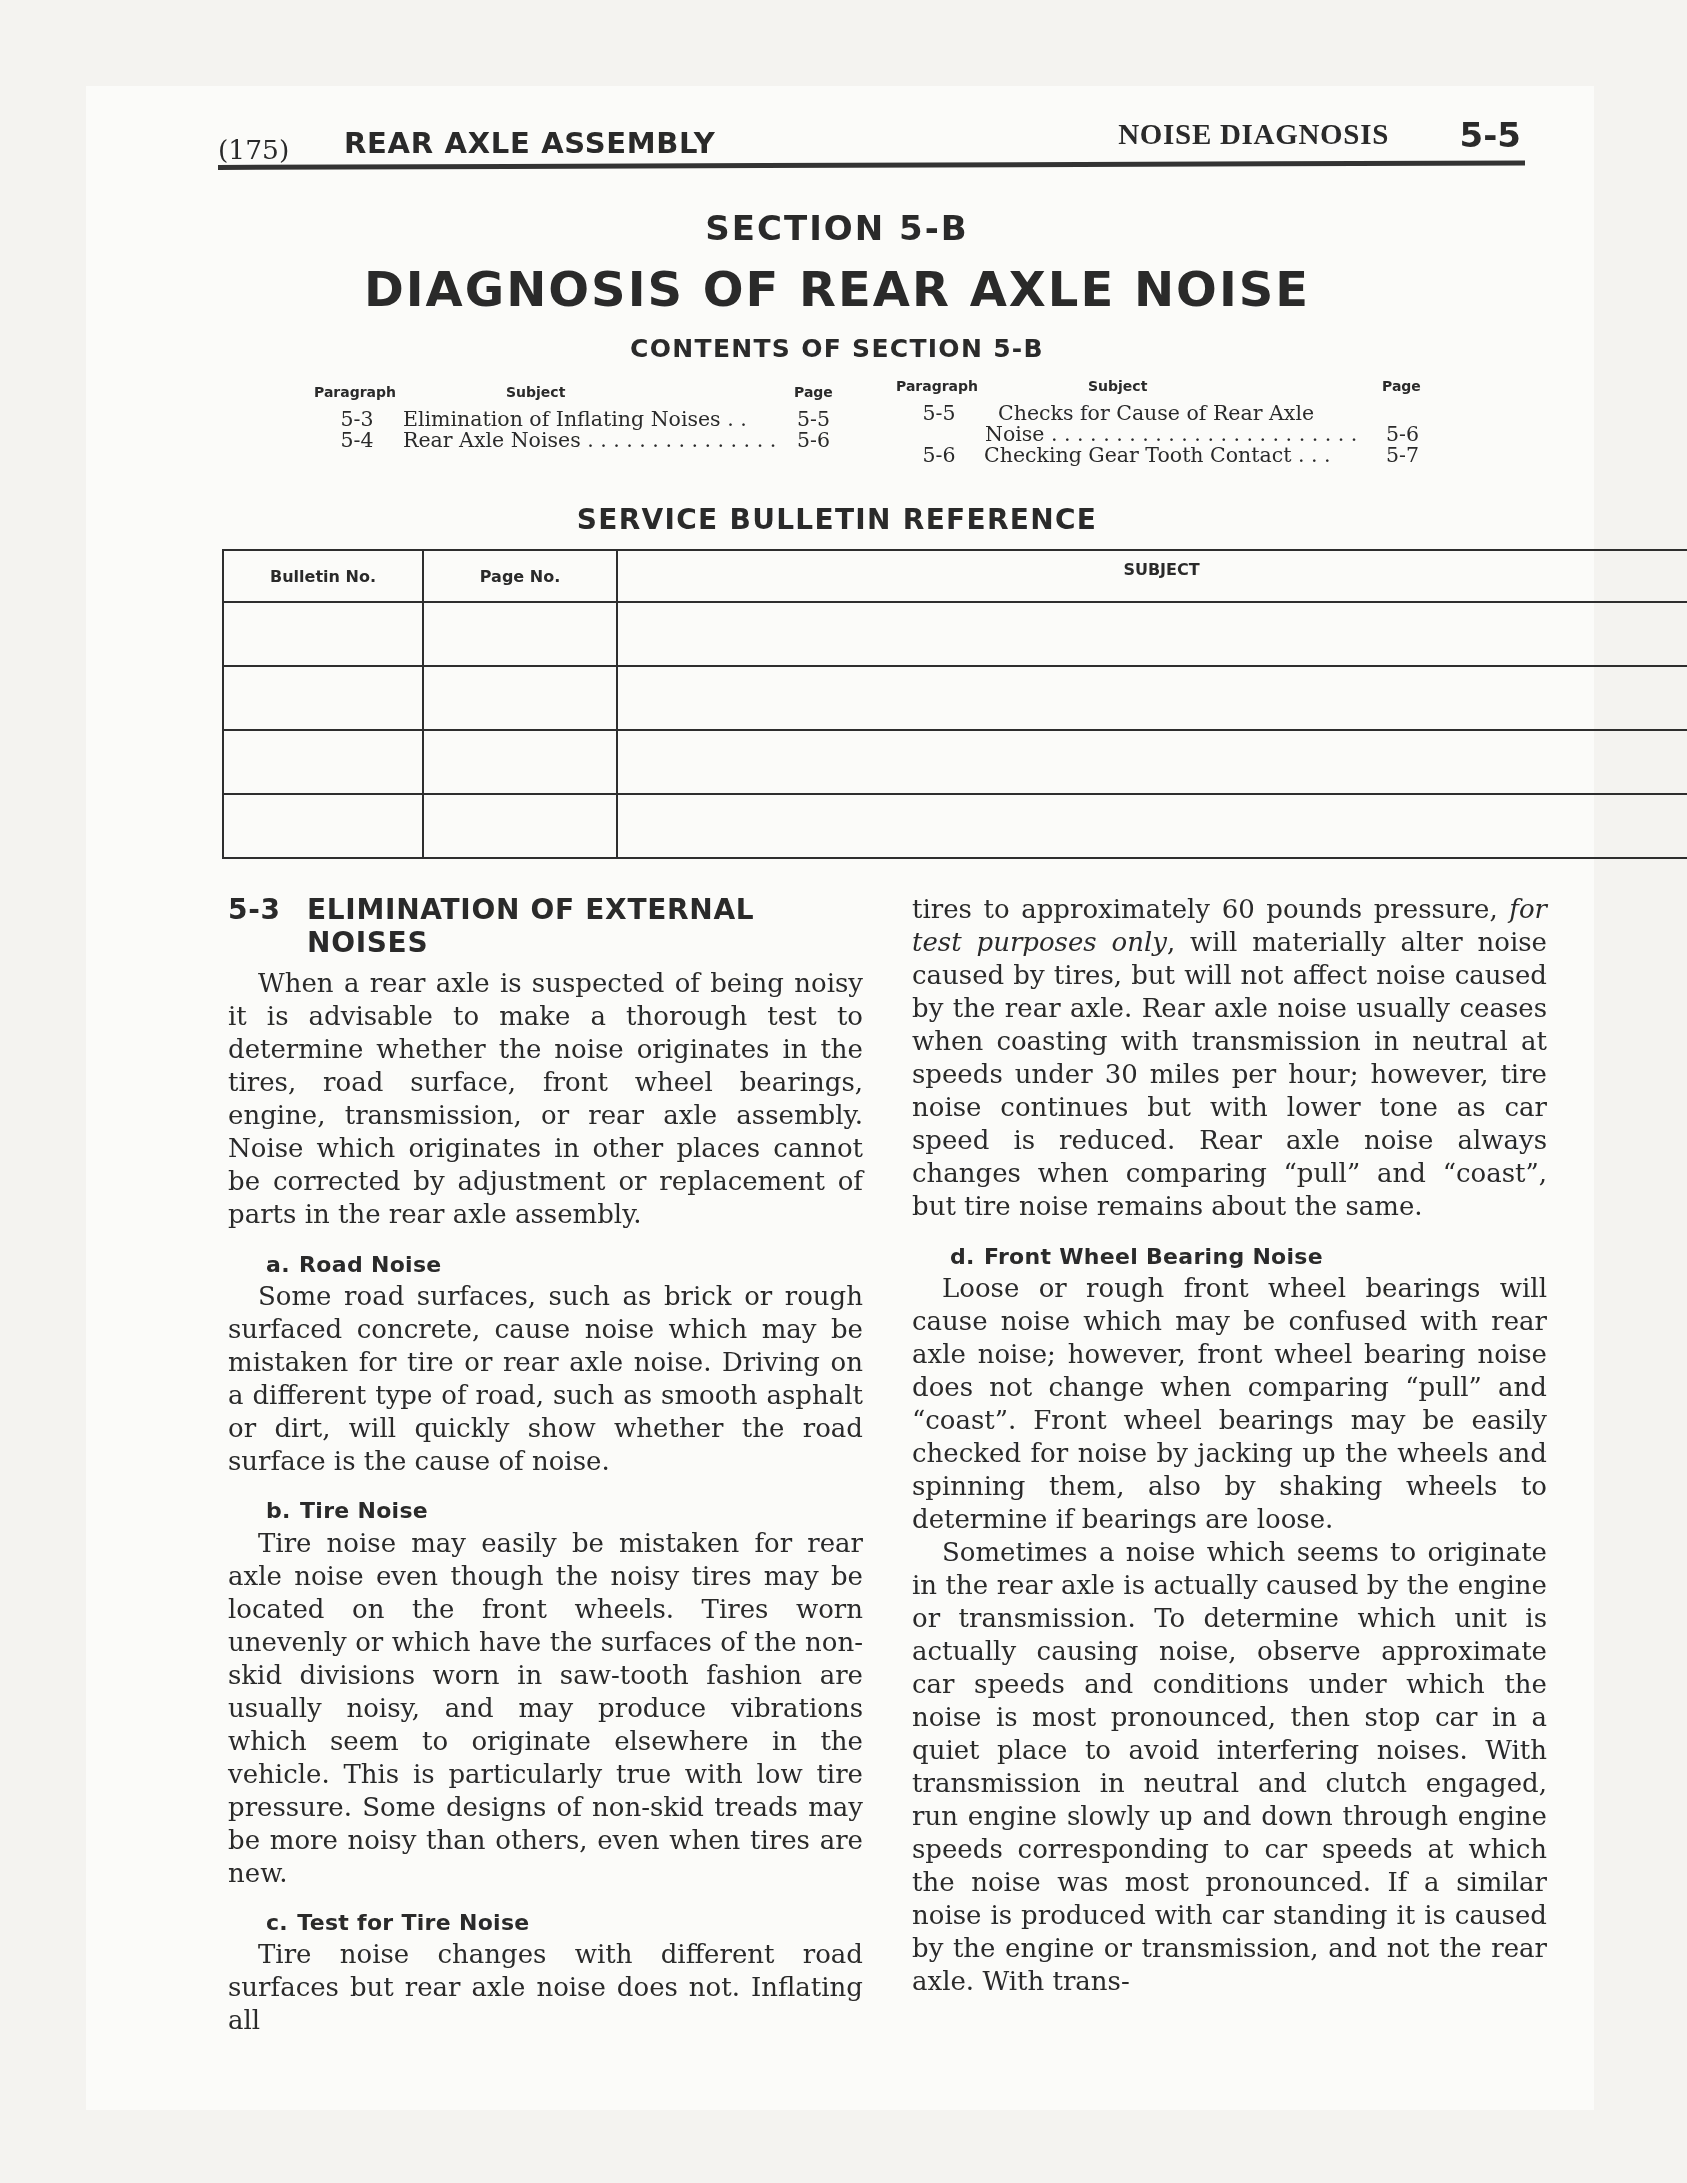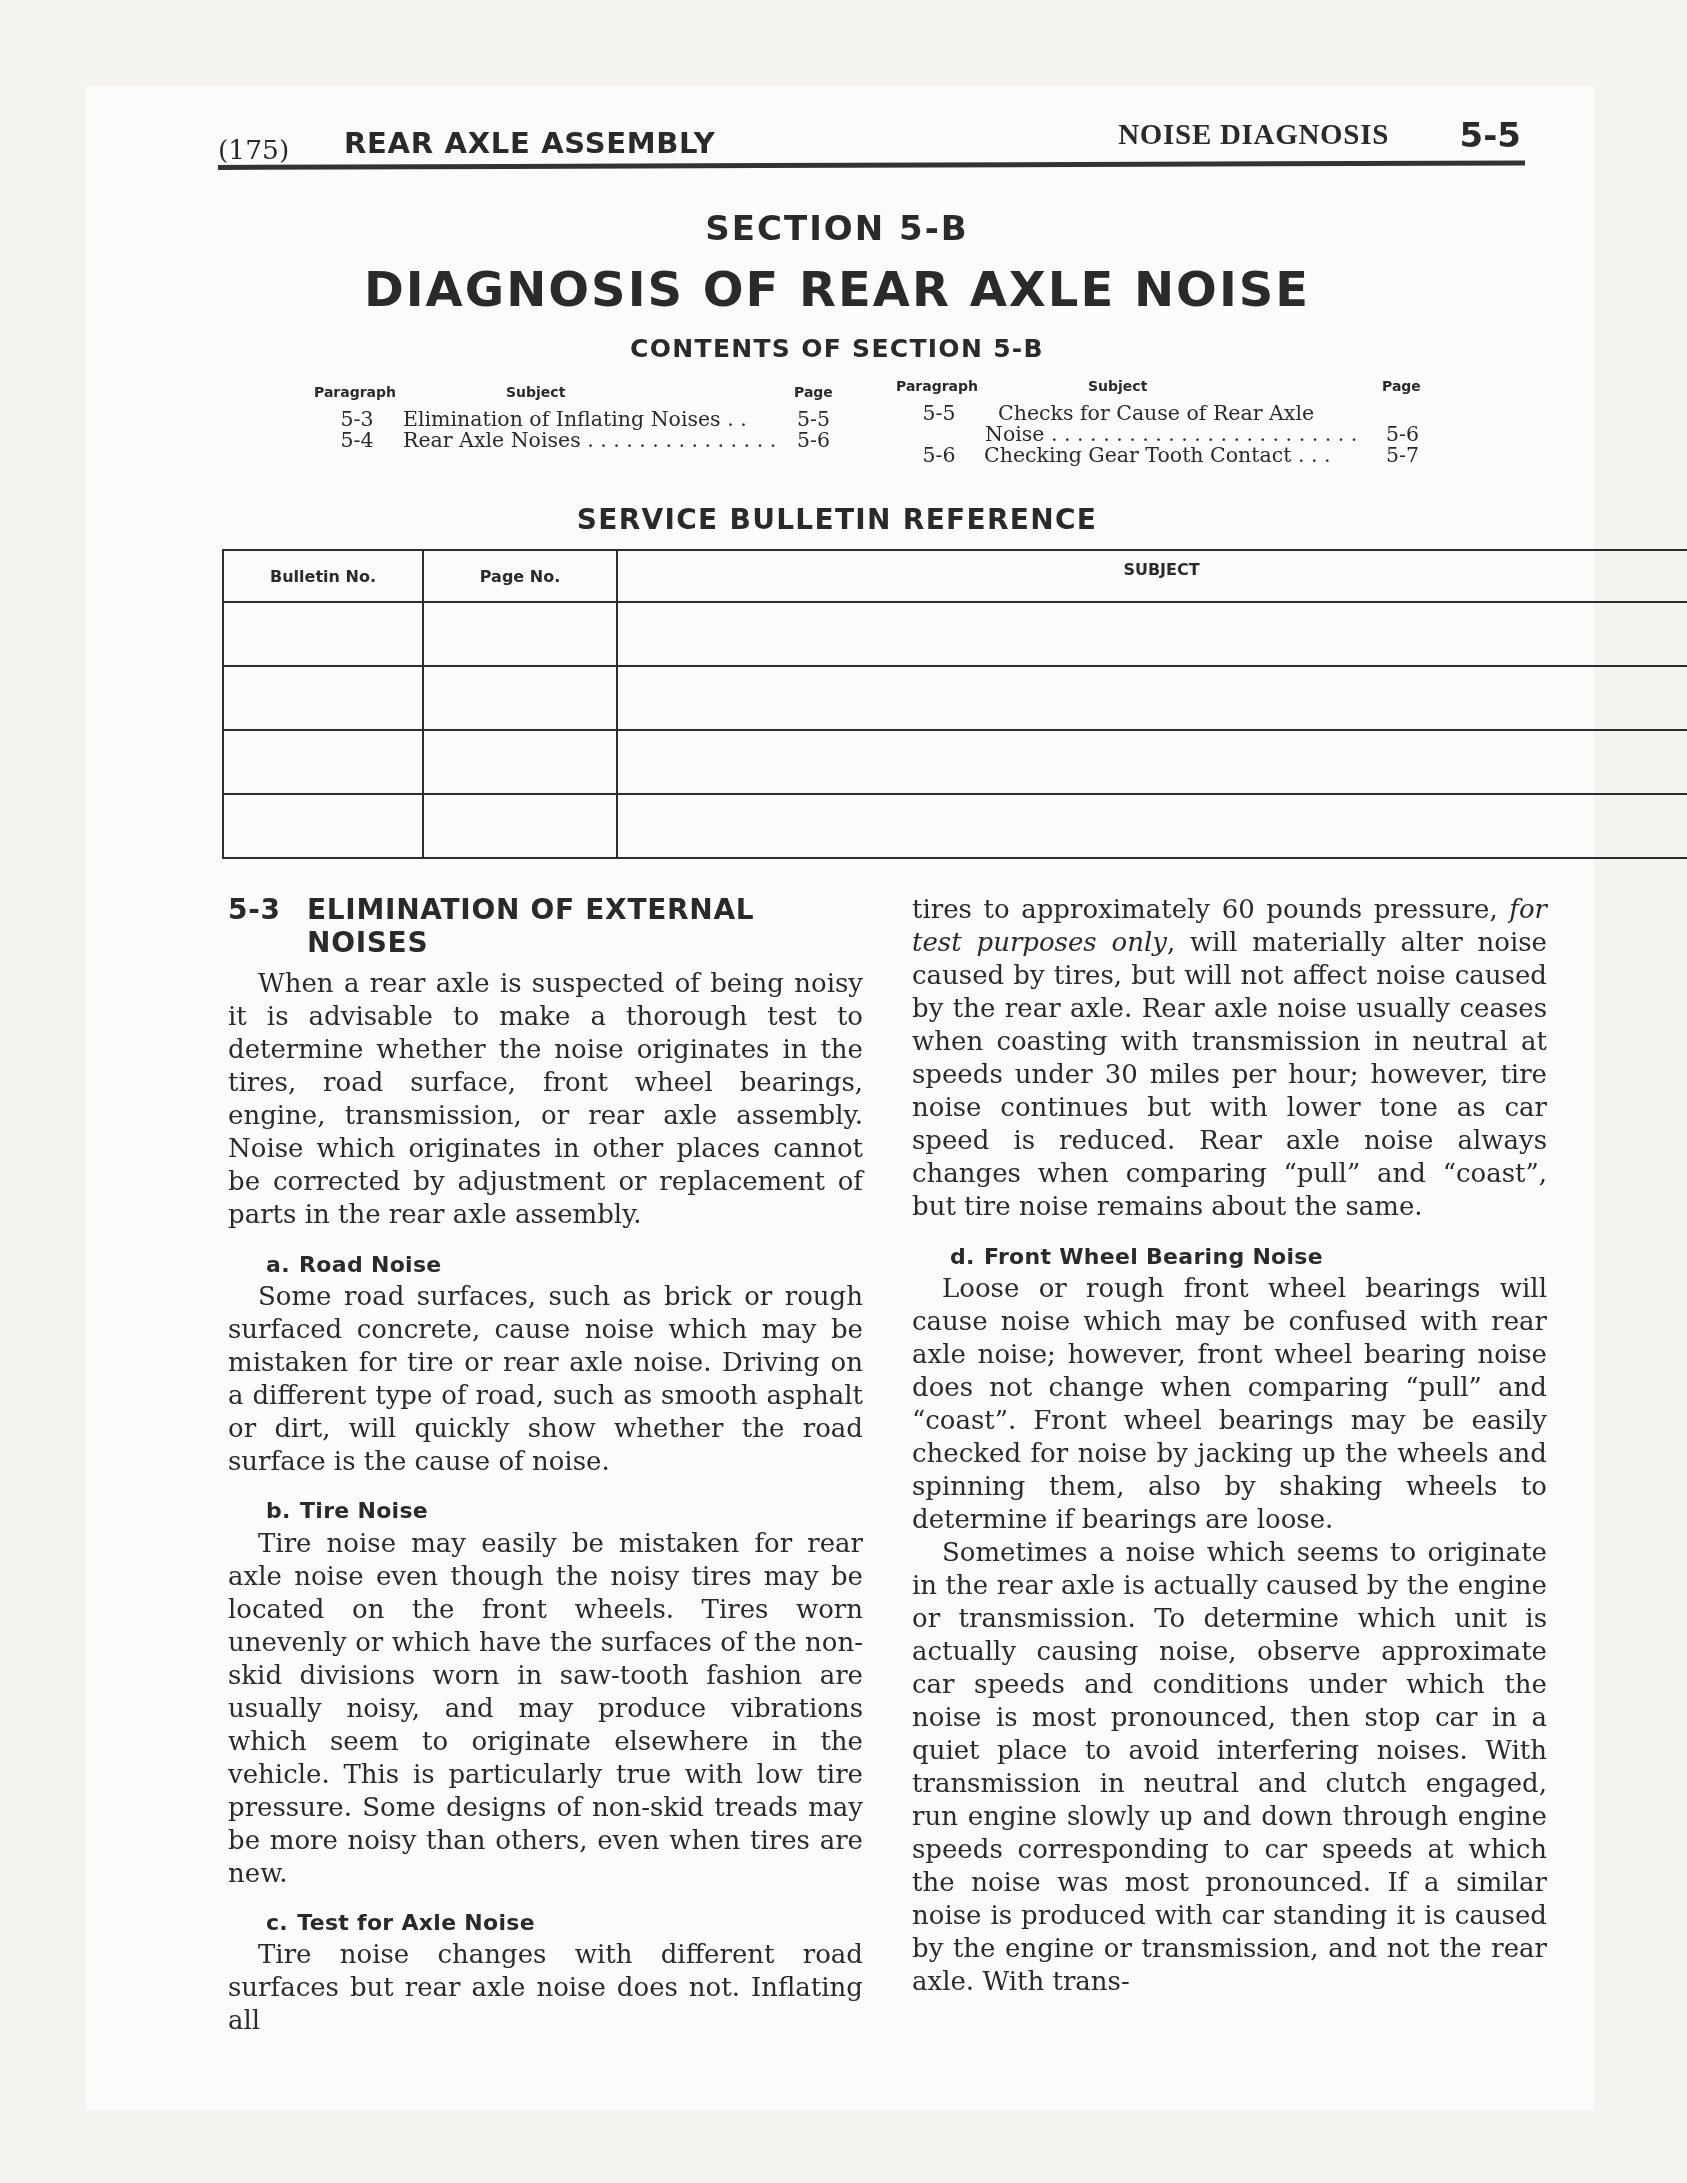--- a/index.html
+++ b/index.html
@@ -173,21 +173,21 @@
     <span class="lbl">a.</span><span>Road Noise</span>
   </div>
   <p class="indent">Some road surfaces, such as brick or rough surfaced concrete, cause noise which may be mistaken for tire or rear axle noise. Driving on a different type of road, such as smooth asphalt or dirt, will quickly show whether the road surface is the cause of noise.</p>
 
   <div class="h3 sans">
     <span class="lbl">b.</span><span>Tire Noise</span>
   </div>
   <p class="indent">Tire noise may easily be mistaken for rear axle noise even though the noisy tires may be located on the front wheels. Tires worn unevenly or which have the surfaces of the non-skid divisions worn in saw-tooth fashion are usually noisy, and may produce vibrations which seem to originate elsewhere in the vehicle. This is particularly true with low tire pressure. Some designs of non-skid treads may be more noisy than others, even when tires are new.</p>
 
   <div class="h3 sans">
-    <span class="lbl">c.</span><span>Test for Axle Noise</span>
+    <span class="lbl">c.</span><span>Test for Tire Noise</span>
   </div>
   <p class="indent">Tire noise changes with different road surfaces but rear axle noise does not. Inflating all</p>
 </div>
 
 <div class="col col-right serif">
   <p><span>tires to approximately 60 pounds pressure, </span><em>for test purposes only</em><span>, will materially alter noise caused by tires, but will not affect noise caused by the rear axle. Rear axle noise usually ceases when coasting with transmission in neutral at speeds under 30 miles per hour; however, tire noise continues but with lower tone as car speed is reduced. Rear axle noise always changes when comparing “pull” and “coast”, but tire noise remains about the same.</span></p>
 
   <div class="h3 sans">
     <span class="lbl">d.</span><span>Front Wheel Bearing Noise</span>
   </div>

